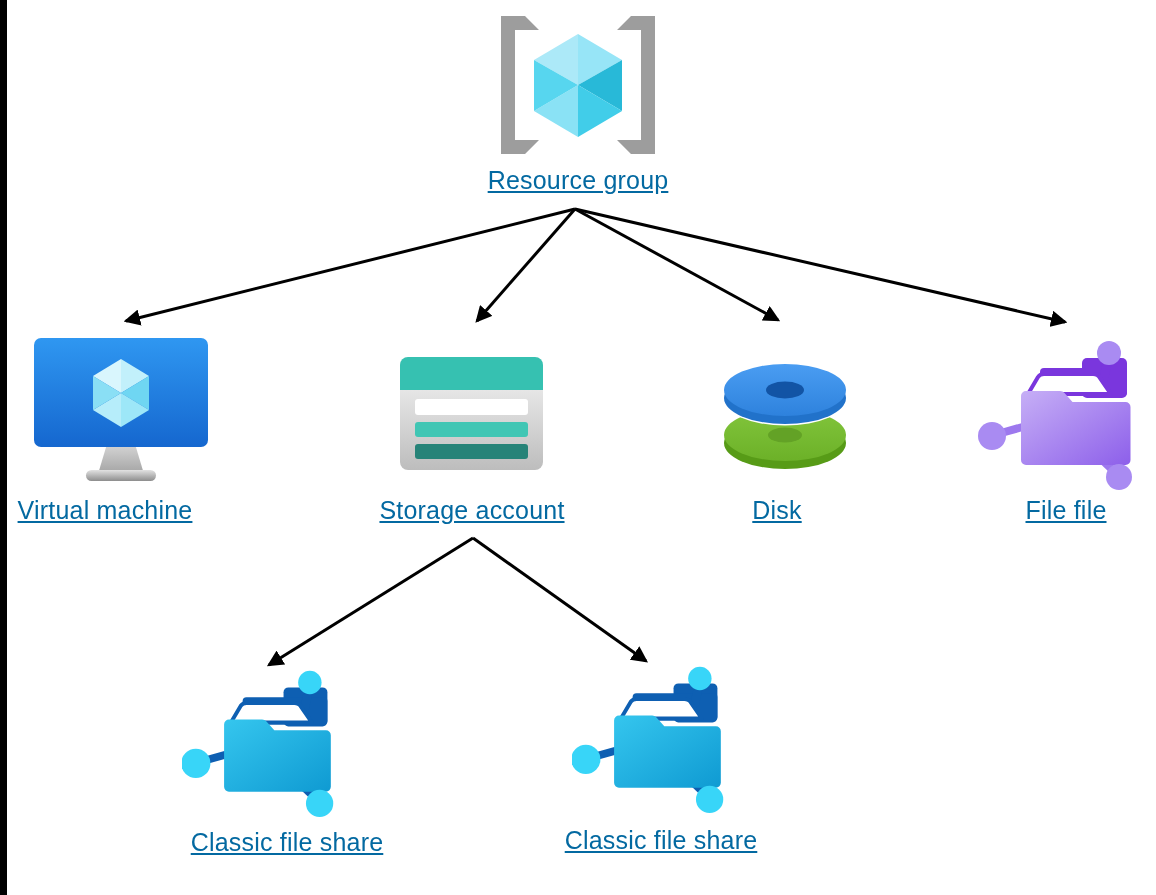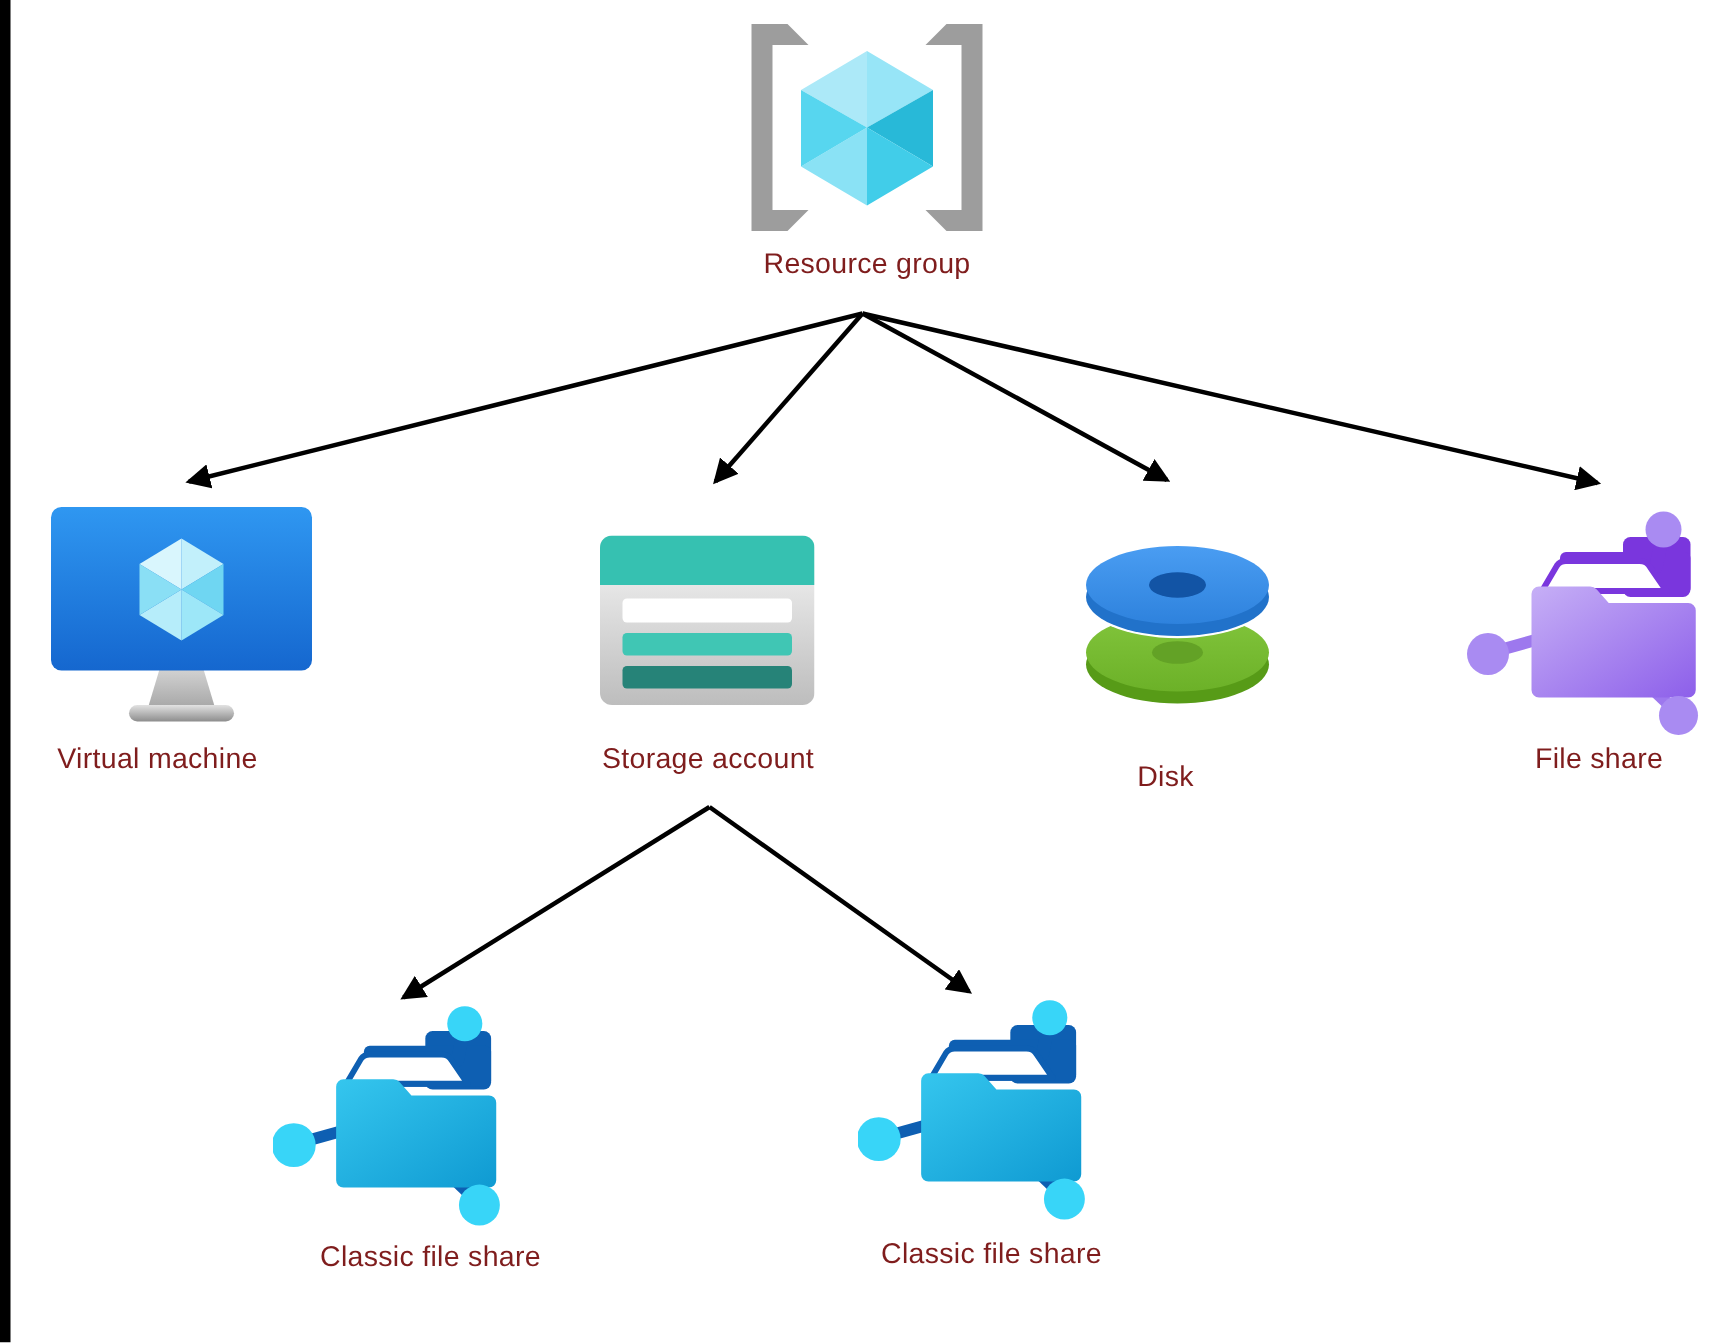--- a/index.html
+++ b/index.html
@@ -6,32 +6,33 @@
   body{
     width:1156px;height:895px;position:relative;overflow:hidden;
     background:#ffffff;
     font-family:"Liberation Sans","DejaVu Sans",sans-serif;
   }
   .left-edge-bar{position:absolute;left:0;top:0;width:7px;height:895px;background:#000;}
   .arrow-layer{position:absolute;left:0;top:0;width:1156px;height:895px;pointer-events:none;}
   .icon{position:absolute;}
   .node-label{
     position:absolute;transform:translateX(-50%);
-    font-size:19px;color:#7f1d1d;white-space:nowrap;text-align:center;
+    font-size:25px;color:#0369a1;white-space:nowrap;text-align:center;
     letter-spacing:0.2px;
+    text-decoration:underline;
   }
   
   .ic-resource-group{left:499px;top:14px;width:158px;height:142px;}
   .lb-resource-group{left:578px;top:166px;}
   .ic-vm{left:32px;top:336px;width:178px;height:146px;}
   .lb-vm{left:105px;top:496px;}
   .ic-storage{left:400px;top:357px;width:143px;height:113px;}
   .lb-storage{left:472px;top:496px;text-align:right;}
   .ic-disk{left:721px;top:350px;width:128px;height:124px;}
-  .lb-disk{left:777px;top:508px;text-align:center;}
+  .lb-disk{left:777px;top:496px;text-align:center;}
   .ic-fileshare{left:978px;top:334px;width:172px;height:158px;}
   .lb-fileshare{left:1066px;top:496px;}
   .ic-classic1{left:182px;top:664px;width:168px;height:154px;}
   .lb-classic1{left:287px;top:828px;}
   .ic-classic2{left:572px;top:660px;width:168px;height:154px;}
   .lb-classic2{left:661px;top:826px;}
 </style>
 </head>
 <body>
 
@@ -149,21 +150,21 @@
     <line x1="126" y1="44" x2="131" y2="20" stroke="#7a36dd" stroke-width="9" stroke-linecap="round"></line>
   </g>
   <circle cx="131" cy="19" r="12" fill="#a98bf2"></circle>
   <path d="M50,60 L60,43 Q62,40 66,40 H115 Q120,40 122,44 L133,60 Z" fill="#ffffff" stroke="#7a36dd" stroke-width="4" stroke-linejoin="round"></path>
   <line x1="16" y1="101" x2="48" y2="92" stroke="#9d78ee" stroke-width="8"></line>
   <line x1="118" y1="120" x2="140" y2="141" stroke="#9d78ee" stroke-width="8"></line>
   <path d="M43,126 V62 a5,5 0 0 1 5,-5 h34 a6,6 0 0 1 4.5,2 l8,9 h53 a5,5 0 0 1 5,5 v53 a5,5 0 0 1 -5,5 H48 a5,5 0 0 1 -5,-5 Z" fill="url(#fsPurple)"></path>
   <circle cx="14" cy="102" r="14" fill="#a98bf2"></circle>
   <circle cx="141" cy="143" r="13" fill="#a98bf2"></circle>
 </svg>
-<div class="node-label lb-fileshare">File share</div>
+<div class="node-label lb-fileshare">File file</div>
 
 <svg class="icon ic-classic1" viewBox="0 0 172 158">
   <defs>
     <linearGradient id="cfsCyan" x1="0" y1="0" x2="1" y2="1">
       <stop offset="0" stop-color="#35c6ee"></stop>
         <stop offset="1" stop-color="#0f9ad2"></stop>
     </linearGradient>
   </defs>
   <g>
     <rect x="104" y="24" width="45" height="40" rx="5" fill="#0e5fb2"></rect>

